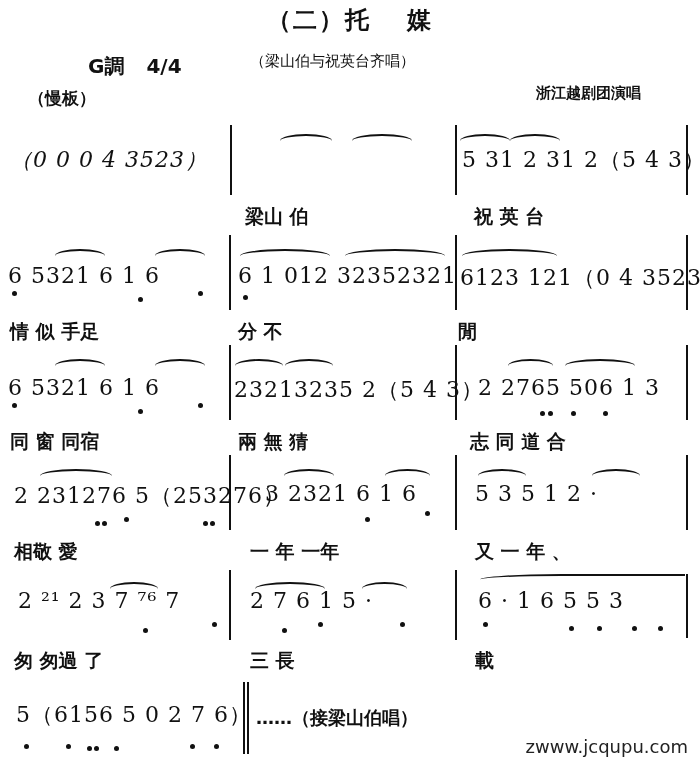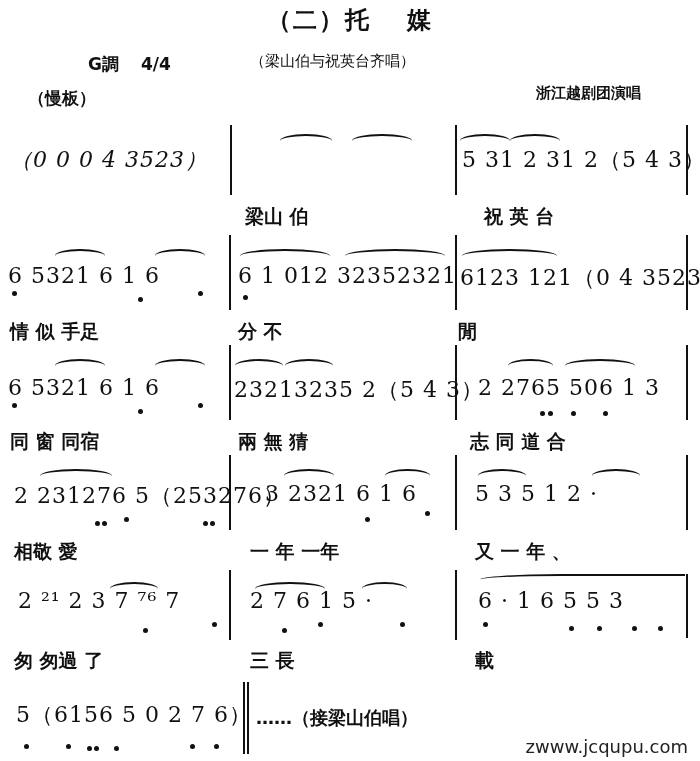--- a/index.html
+++ b/index.html
@@ -1,21 +1,21 @@
 <!DOCTYPE html>
 <html><head>
 <meta charset="utf-8">
 <style>
   html,body{margin:0;padding:0;background:#fff;}
   body{width:700px;height:761px;position:relative;overflow:hidden;font-family:"DejaVu Serif",serif;color:#111;}
   .abs{position:absolute;}
   .title{left:0;width:700px;top:4px;text-align:center;font-family:"DejaVu Sans",sans-serif;font-weight:bold;font-size:24px;letter-spacing:2px;}
   .title .t2{margin-left:36px;}
   .subtitle{left:250px;top:52px;font-family:"DejaVu Sans",sans-serif;font-size:15px;}
-  .key{left:88px;top:53px;font-family:"DejaVu Sans",sans-serif;font-weight:bold;font-size:17px;}
+  .key{left:88px;top:53px;font-family:"DejaVu Sans",sans-serif;font-weight:bold;font-size:20px;}
   .key .ts{margin-left:22px;}
   .tempo{left:28px;top:87px;font-family:"DejaVu Sans",sans-serif;font-weight:bold;font-size:17px;}
   .perf{left:536px;top:84px;font-family:"DejaVu Sans",sans-serif;font-size:15px;font-weight:bold;}
   .row{left:0;width:700px;height:110px;}
   .barline{position:absolute;width:2px;background:#111;}
   .barline.dbl{width:6px;background:transparent;border-left:2px solid #111;border-right:2px solid #111;box-sizing:border-box;}
   .bracket-end{position:absolute;width:2px;background:#111;}
   .measure{position:absolute;font-family:"DejaVu Serif",serif;font-size:22px;white-space:nowrap;letter-spacing:1px;}
   .lyrics{position:absolute;font-family:"DejaVu Sans",sans-serif;font-size:19px;font-weight:bold;white-space:nowrap;}
   .tail{position:absolute;font-family:"DejaVu Sans",sans-serif;font-size:18px;font-weight:bold;white-space:nowrap;}
@@ -36,21 +36,21 @@
   <div class="measure" style="left:10px;top:25px;font-style:italic;">（0  0  0 4  3523）</div>
   <div class="barline" style="left:230px;top:5px;height:70px;"></div>
   <div class="slur" style="left:280px;top:14px;width:52px;"></div>
   <div class="slur" style="left:352px;top:14px;width:60px;"></div>
   <div class="barline" style="left:455px;top:5px;height:70px;"></div>
   <div class="measure" style="left:462px;top:25px;">5 31 2 31 2（5 4 3）</div>
   <div class="slur" style="left:460px;top:14px;width:50px;"></div>
   <div class="slur" style="left:510px;top:14px;width:50px;"></div>
   <div class="barline" style="left:686px;top:5px;height:70px;"></div>
   <div class="lyrics" style="left:245px;top:84px;text-align:right;">梁山    伯</div>
-  <div class="lyrics" style="left:484px;top:84px;">祝   英   台</div>
+  <div class="lyrics" style="left:474px;top:84px;">祝   英   台</div>
 </div>
 
 <div class="abs row" style="top:235px;">
   <div class="measure" style="left:8px;top:28px;">6  5321  6 1  6</div>
   <div class="slur" style="left:55px;top:14px;width:50px;"></div>
   <div class="slur" style="left:155px;top:14px;width:50px;"></div>
   <div class="dot" style="left:12px;top:56px;"></div>
   <div class="dot" style="left:138px;top:62px;"></div>
   <div class="dot" style="left:198px;top:56px;"></div>
   <div class="barline" style="left:229px;top:0px;height:75px;"></div>

